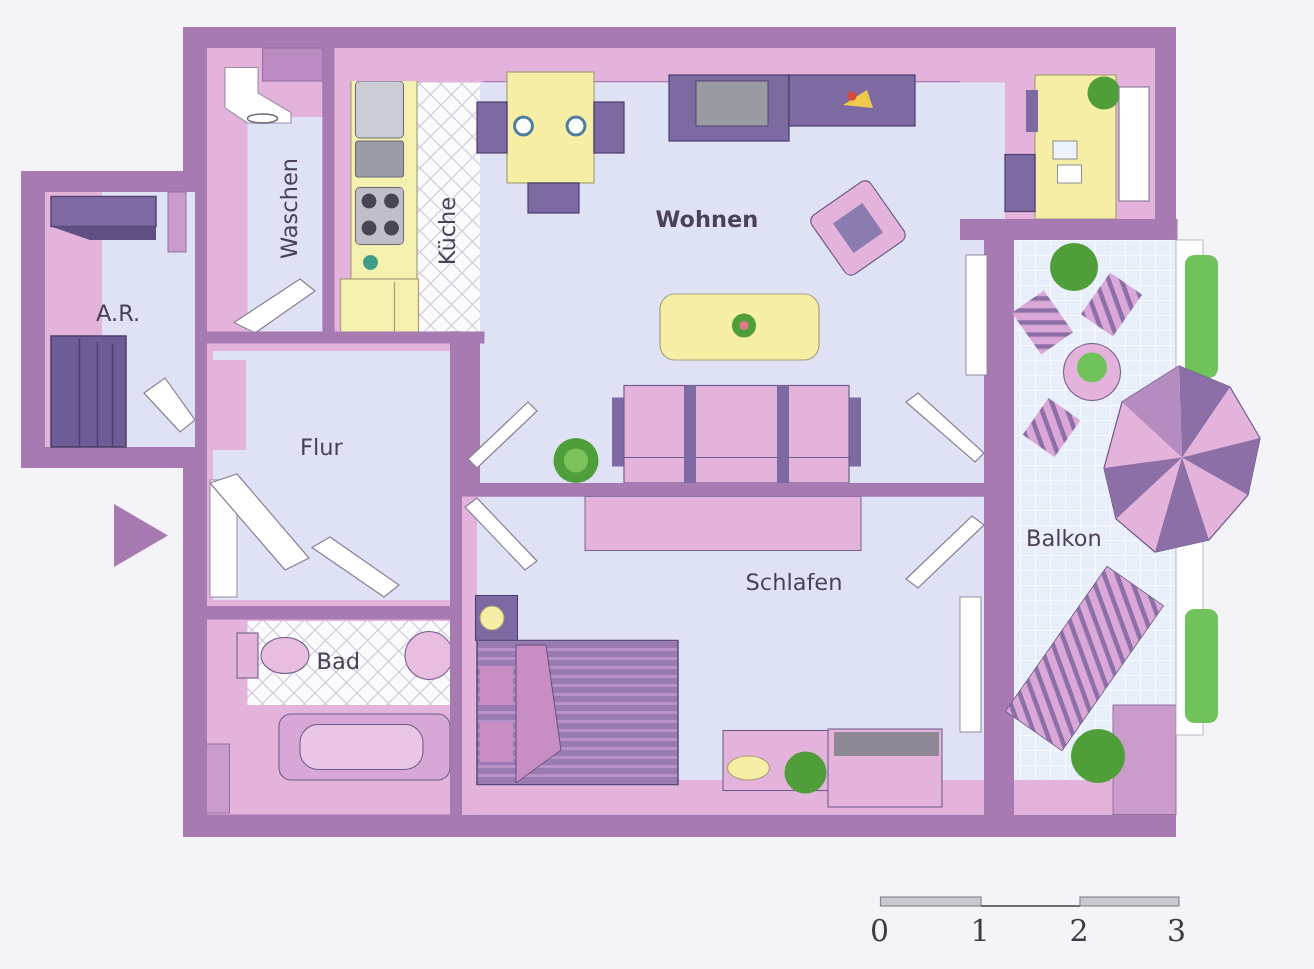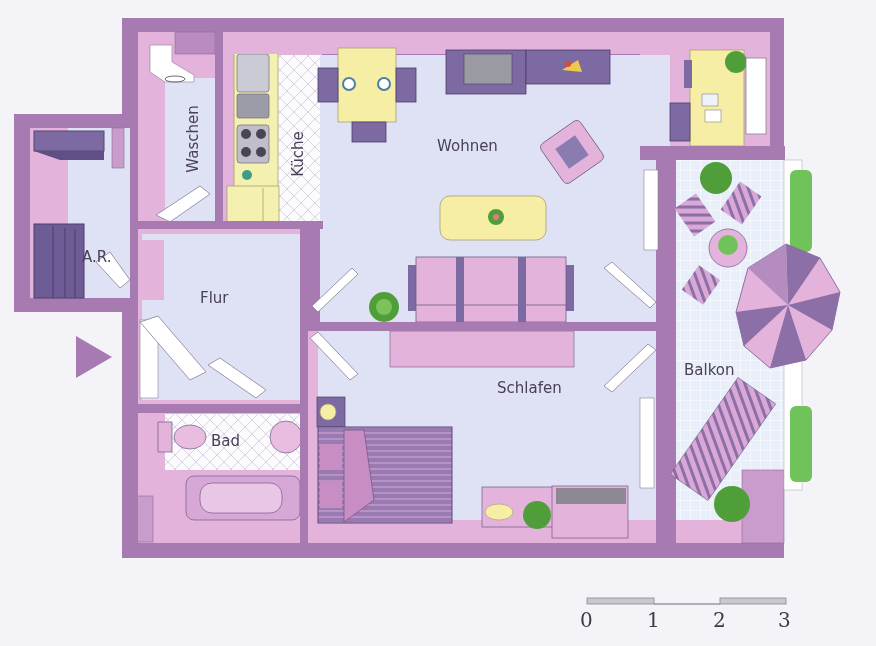--- a/index.html
+++ b/index.html
@@ -240,25 +240,25 @@
 
   <polygon points="76,336 112,357 76,378" fill="#a77bb2"></polygon>
 
   <g>
     <rect x="587" y="598" width="67" height="6" fill="#c9c7cf" stroke="#8a8792" stroke-width="0.8"></rect>
     <line x1="654" y1="604" x2="720" y2="604" stroke="#6e6a76" stroke-width="1.2"></line>
     <rect x="720" y="598" width="66" height="6" fill="#c9c7cf" stroke="#8a8792" stroke-width="0.8"></rect>
   </g>
 </svg>
 
-<div class="room-label" style="left:82px; top:200px;margin-top:48px;">A.R.</div>
+<div class="room-label" style="left:64px; top:200px;">A.R.</div>
 <div class="room-label vertical" style="left:153px; top:130px; width:80px; text-align:center;">Waschen</div>
 <div class="room-label vertical" style="left:268px; top:145px; width:60px; text-align:center;">Küche</div>
-<div class="room-label" style="left:437px; top:137px;">Wohnen</div>
+<div class="room-label" style="left:437px; top:137px;font-weight:bold;">Wohnen</div>
 <div class="room-label" style="left:200px; top:289px;">Flur</div>
 <div class="room-label" style="left:211px; top:432px;">Bad</div>
 <div class="room-label" style="left:497px; top:379px;">Schlafen</div>
-<div class="room-label" style="left:684px; top:350px;margin-top:11px;">Balkon</div>
+<div class="room-label" style="left:684px; top:350px;">Balkon</div>
 
 <div class="scale-label" style="left:580px; top:608px;">0</div>
 <div class="scale-label" style="left:647px; top:608px;">1</div>
 <div class="scale-label" style="left:713px; top:608px;">2</div>
 <div class="scale-label" style="left:778px; top:608px;">3</div>
 
 </body></html>

